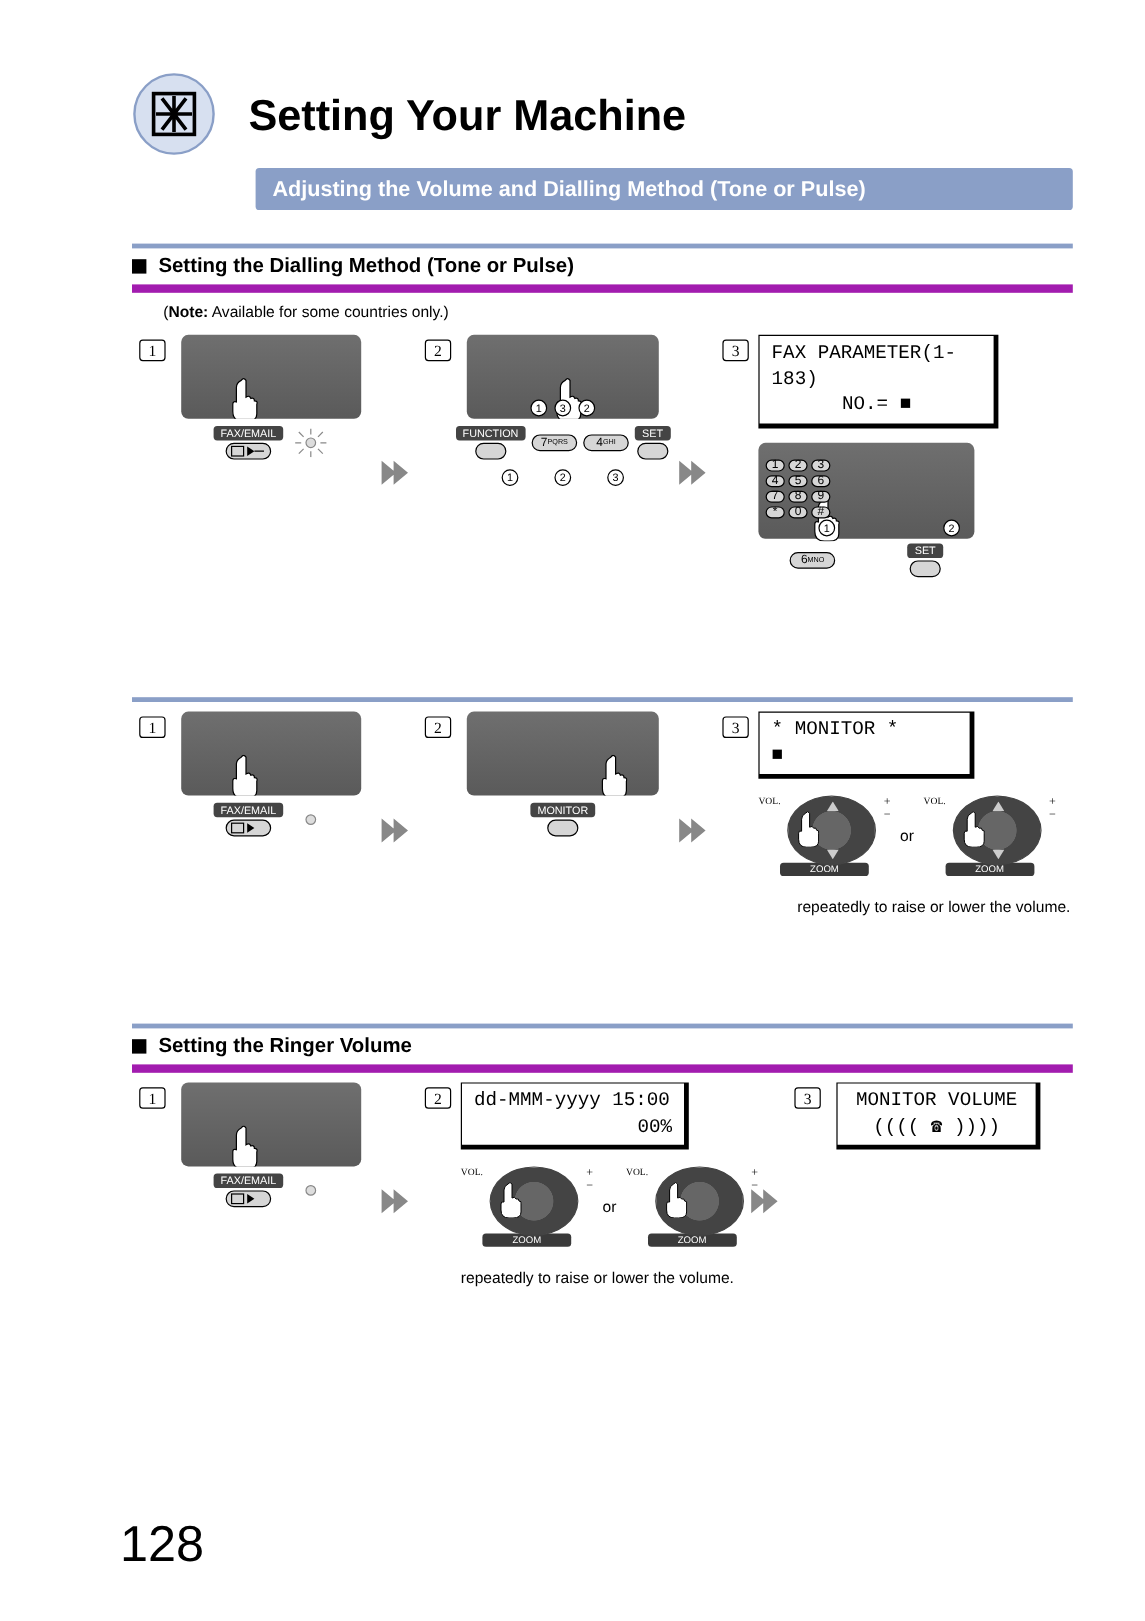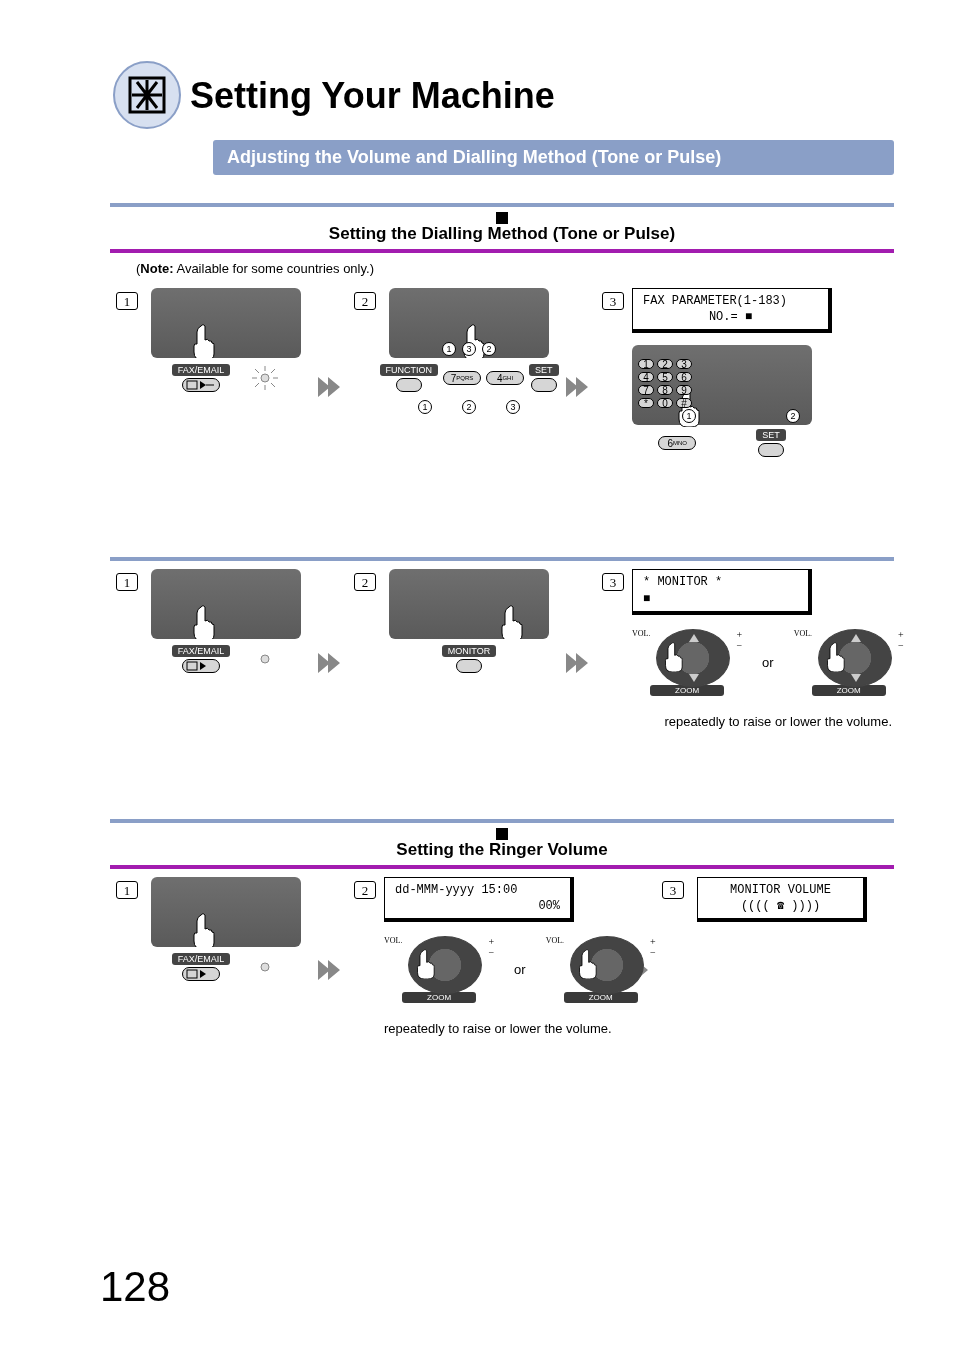--- a/index.html
+++ b/index.html
@@ -12,23 +12,22 @@
   }
   .page {
     position: relative;
     width: 954px;
     height: 1351px;
     padding: 60px 60px 40px 110px;
   }
   .header-row {
     display: flex;
     align-items: center;
-    gap: 8px;
+    gap: 25px;
     margin-bottom: 8px;
-    text-align: right;
   }
   .header-icon {
     position: relative;
     width: 72px;
     height: 72px;
     flex: none;
   }
   .header-icon .shadow {
     position: absolute;
     left: 6px; top: 6px;
@@ -53,27 +52,27 @@
     margin-bottom: 28px;
     border-radius: 3px;
   }
   .section { margin-bottom: 48px; }
   .section-accent {
     height: 4px;
     background: #8a9fc7;
     margin-bottom: 2px;
   }
   .section-heading {
-    border-bottom: 4px solid #a21caf;
+    border-bottom: 7px solid #a21caf;
     padding: 3px 0 5px 0;
     font-size: 17px;
     font-weight: bold;
     display: flex;
     align-items: center;
-    flex-direction: column;
+    gap: 10px;
   }
   .section-heading .sq { width: 12px; height: 12px; background: #000; flex: none; }
   .note {
     font-size: 13px;
     margin: 8px 0 12px 26px;
   }
   .steps-row {
     display: flex;
     align-items: flex-start;
     gap: 8px;
@@ -100,33 +99,33 @@
     overflow: hidden;
   }
   .panel-callouts {
     position: absolute; bottom: 2px; left: 0; right: 0;
     display: flex; justify-content: center; gap: 6px;
   }
   .circled {
     width: 14px; height: 14px; border: 1px solid #000; border-radius: 50%;
     font-size: 9px; line-height: 13px; text-align: center; background: #fff;
   }
-  .fg-row { display:flex; align-items:center; gap:20px; }
+  .fg-row { display:flex; align-items:center; gap:8px; }
   .oval {
     width: 26px; height: 14px;
     border: 1px solid #000;
     border-radius: 8px;
     background: #d6d6d6;
     display: inline-flex; align-items:center; justify-content:center;
     font-size: 10px;
   }
   .oval.wider { width: 38px; }
   .lcd {
     font-family: "Courier New", monospace;
-    font-size: 12px;
+    font-size: 16px;
     border: 1px solid #000;
     border-right: 4px solid #000;
     border-bottom: 4px solid #000;
     padding: 4px 10px;
     width: 200px;
     min-height: 40px;
     line-height: 1.35;
     text-align: left;
     background: #fff;
   }

